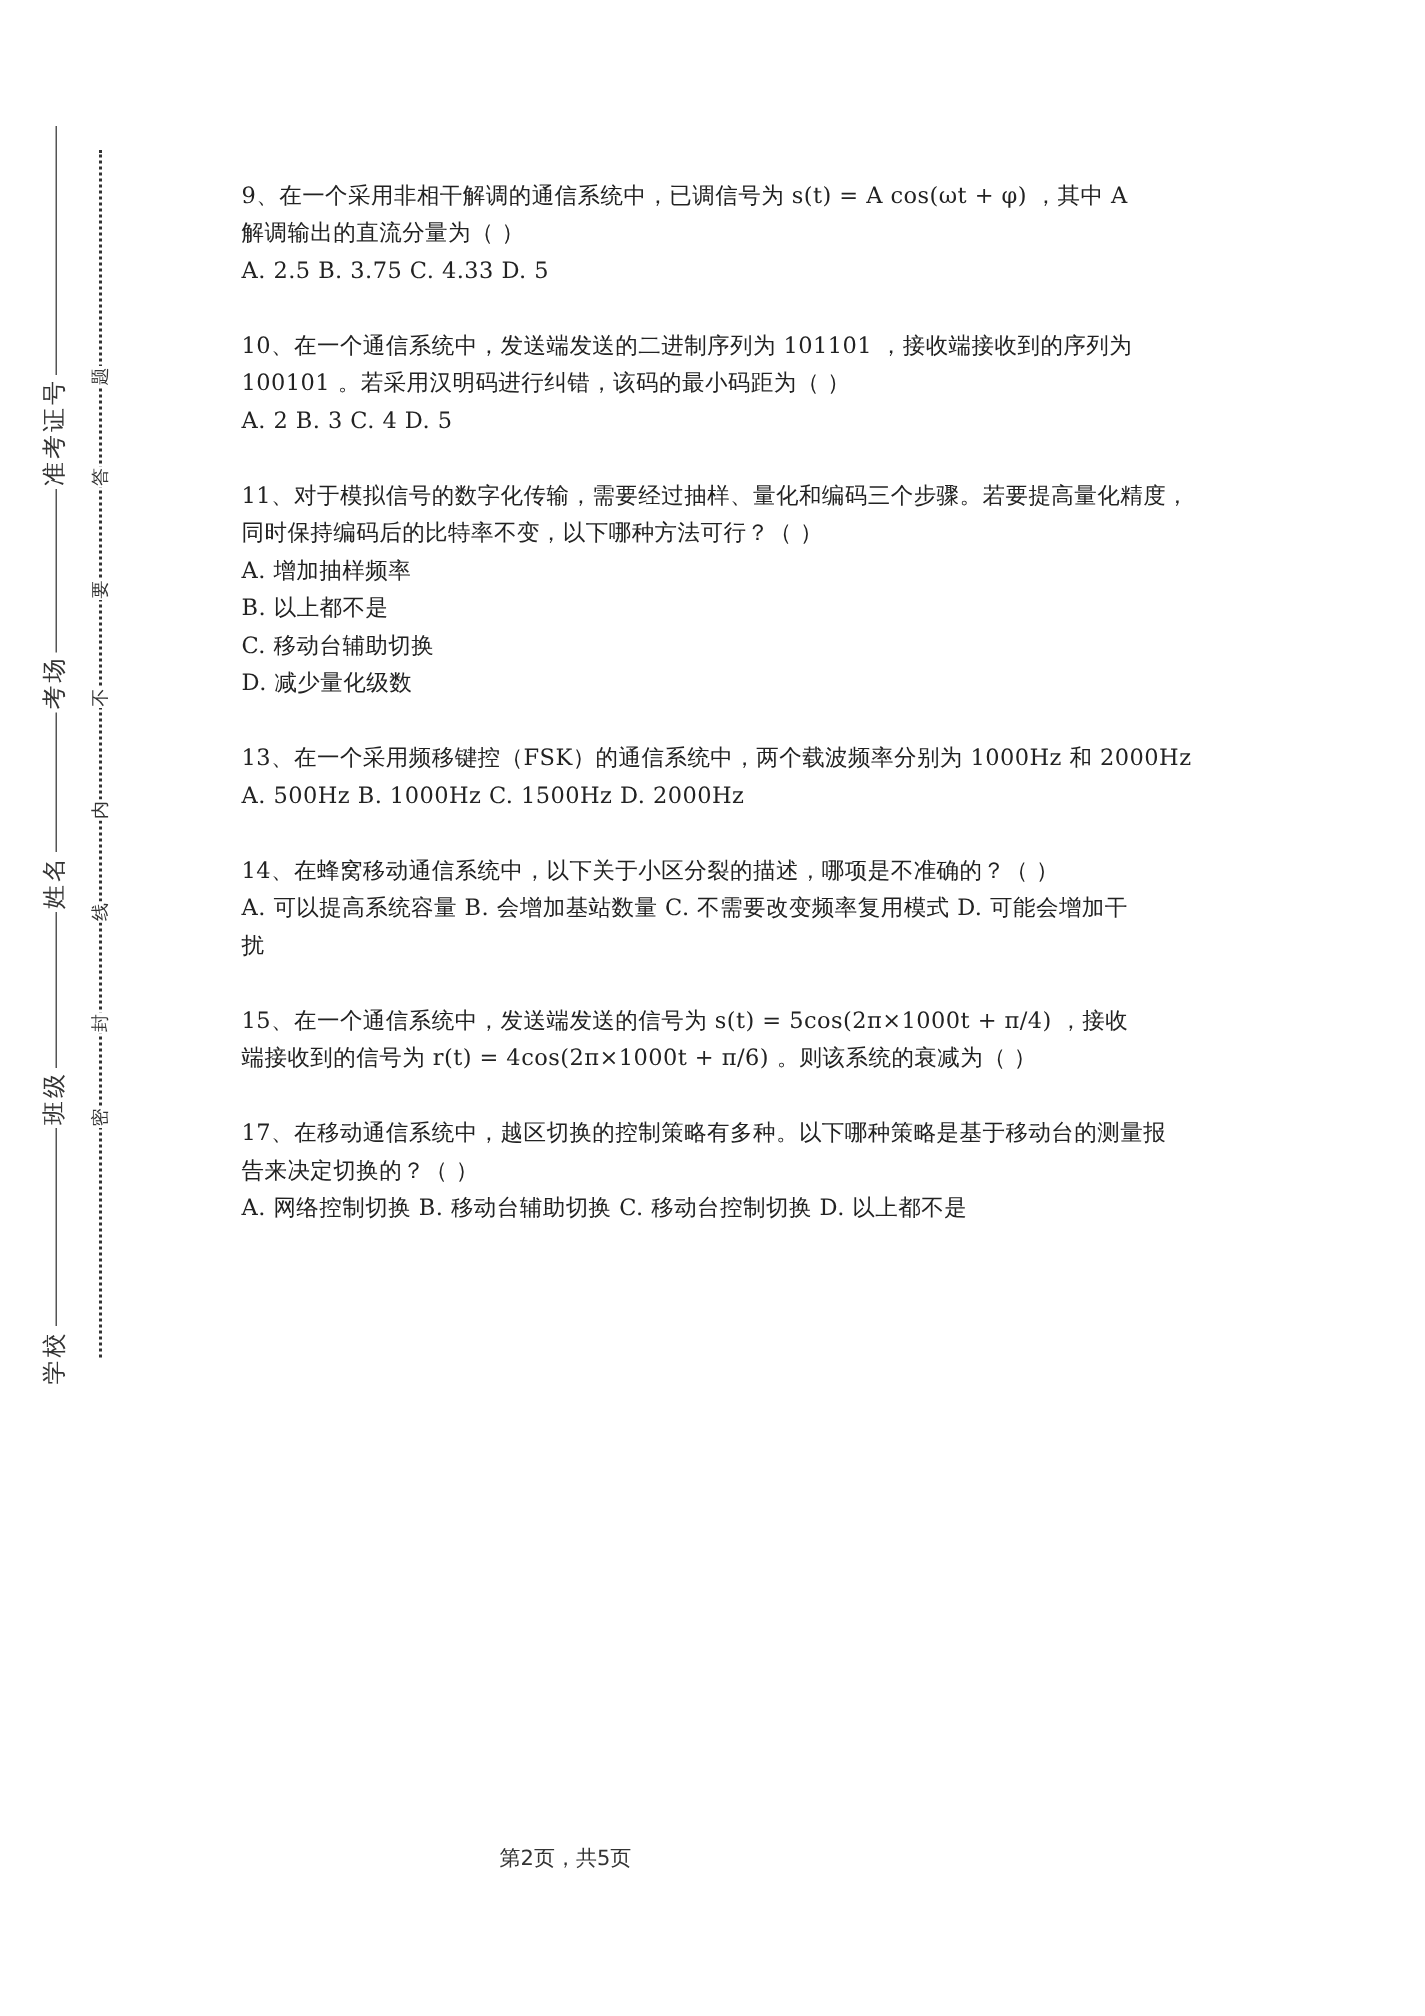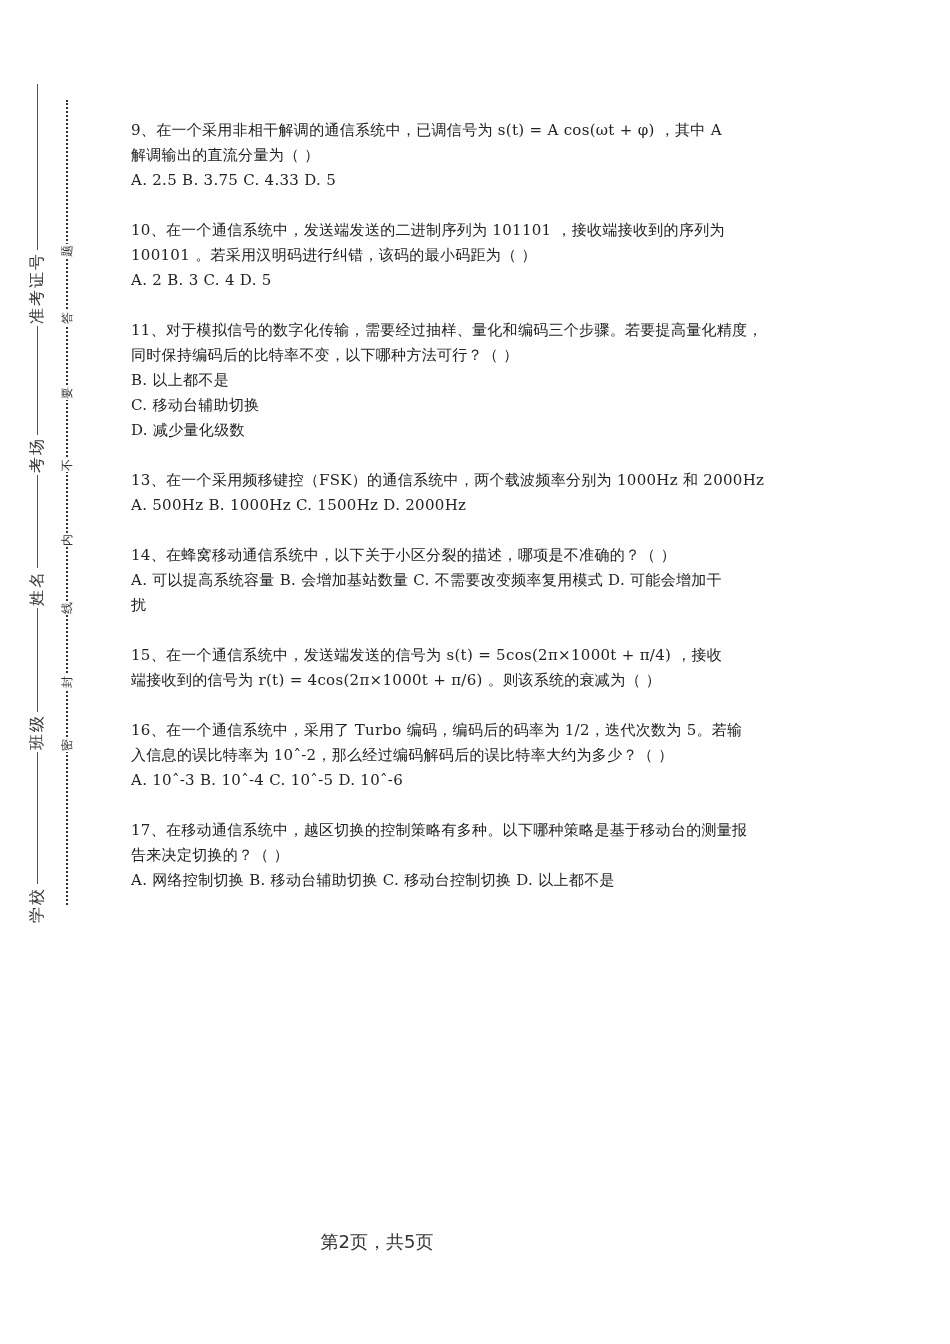--- a/index.html
+++ b/index.html
@@ -13,26 +13,26 @@
   .strip-label {
     position: absolute; font-size: 16px; color: #333; background: #fff;
     transform: translate(-50%, -50%) rotate(-90deg); white-space: nowrap; letter-spacing: 2px;
     font-family: "DejaVu Sans", "Liberation Sans", sans-serif; padding: 0 2px;
   }
   .seal-char {
     position: absolute; font-size: 12px; color: #333; background: #fff;
     transform: translate(-50%, -50%) rotate(-90deg); padding: 0 1px;
     font-family: "DejaVu Sans", "Liberation Sans", sans-serif;
   }
-  .content { position: absolute; left: 131px; top: 118px; width: 680px; }
+  .content { position: absolute; left: 161px; top: 118px; width: 680px; }
   .question { margin: 0 0 25px 0; }
   .q-line { font-size: 15px; line-height: 25px; height: 25px; white-space: nowrap; letter-spacing: 0.3px; }
   .footer {
     position: absolute; left: 0; top: 1230px; width: 754px; text-align: center;
-    font-size: 18px; color: #333; font-family: "DejaVu Sans", "Liberation Sans", sans-serif;
+    font-size: 14px; color: #333; font-family: "DejaVu Sans", "Liberation Sans", sans-serif;
   }
 </style>
 </head>
 <body>
 
 <div class="binding-strip">
   <div class="solid-line"></div>
   <div class="dotted-line"></div>
 
   <span class="strip-label" style="left:37px; top:288px;">准考证号</span>
@@ -60,20 +60,21 @@
 
   <div class="question">
     <div class="q-line">10、在一个通信系统中，发送端发送的二进制序列为 101101 ，接收端接收到的序列为</div>
     <div class="q-line">100101 。若采用汉明码进行纠错，该码的最小码距为（ ）</div>
     <div class="q-line">A. 2 B. 3 C. 4 D. 5</div>
   </div>
 
   <div class="question">
     <div class="q-line">11、对于模拟信号的数字化传输，需要经过抽样、量化和编码三个步骤。若要提高量化精度，</div>
     <div class="q-line">同时保持编码后的比特率不变，以下哪种方法可行？（ ）</div>
+    <div class="q-line">A. 增加抽样频率</div>
     <div class="q-line">B. 以上都不是</div>
     <div class="q-line">C. 移动台辅助切换</div>
     <div class="q-line">D. 减少量化级数</div>
   </div>
 
 
   <div class="question">
     <div class="q-line">13、在一个采用频移键控（FSK）的通信系统中，两个载波频率分别为 1000Hz 和 2000Hz</div>
     <div class="q-line">A. 500Hz B. 1000Hz C. 1500Hz D. 2000Hz</div>
   </div>
@@ -82,25 +83,20 @@
     <div class="q-line">14、在蜂窝移动通信系统中，以下关于小区分裂的描述，哪项是不准确的？（ ）</div>
     <div class="q-line">A. 可以提高系统容量 B. 会增加基站数量 C. 不需要改变频率复用模式 D. 可能会增加干</div>
     <div class="q-line">扰</div>
   </div>
 
   <div class="question">
     <div class="q-line">15、在一个通信系统中，发送端发送的信号为 s(t) = 5cos(2π×1000t + π/4) ，接收</div>
     <div class="q-line">端接收到的信号为 r(t) = 4cos(2π×1000t + π/6) 。则该系统的衰减为（ ）</div>
   </div>
 
-  <div class="question">
-    <div class="q-line">16、在一个通信系统中，采用了 Turbo 编码，编码后的码率为 1/2，迭代次数为 5。若输</div>
-    <div class="q-line">入信息的误比特率为 10ˆ-2，那么经过编码解码后的误比特率大约为多少？（ ）</div>
-    <div class="q-line">A. 10ˆ-3 B. 10ˆ-4 C. 10ˆ-5 D. 10ˆ-6</div>
-  </div>
 
   <div class="question">
     <div class="q-line">17、在移动通信系统中，越区切换的控制策略有多种。以下哪种策略是基于移动台的测量报</div>
     <div class="q-line">告来决定切换的？（ ）</div>
     <div class="q-line">A. 网络控制切换 B. 移动台辅助切换 C. 移动台控制切换 D. 以上都不是</div>
   </div>
 </div>
 
 <div class="footer">第2页，共5页</div>
 

